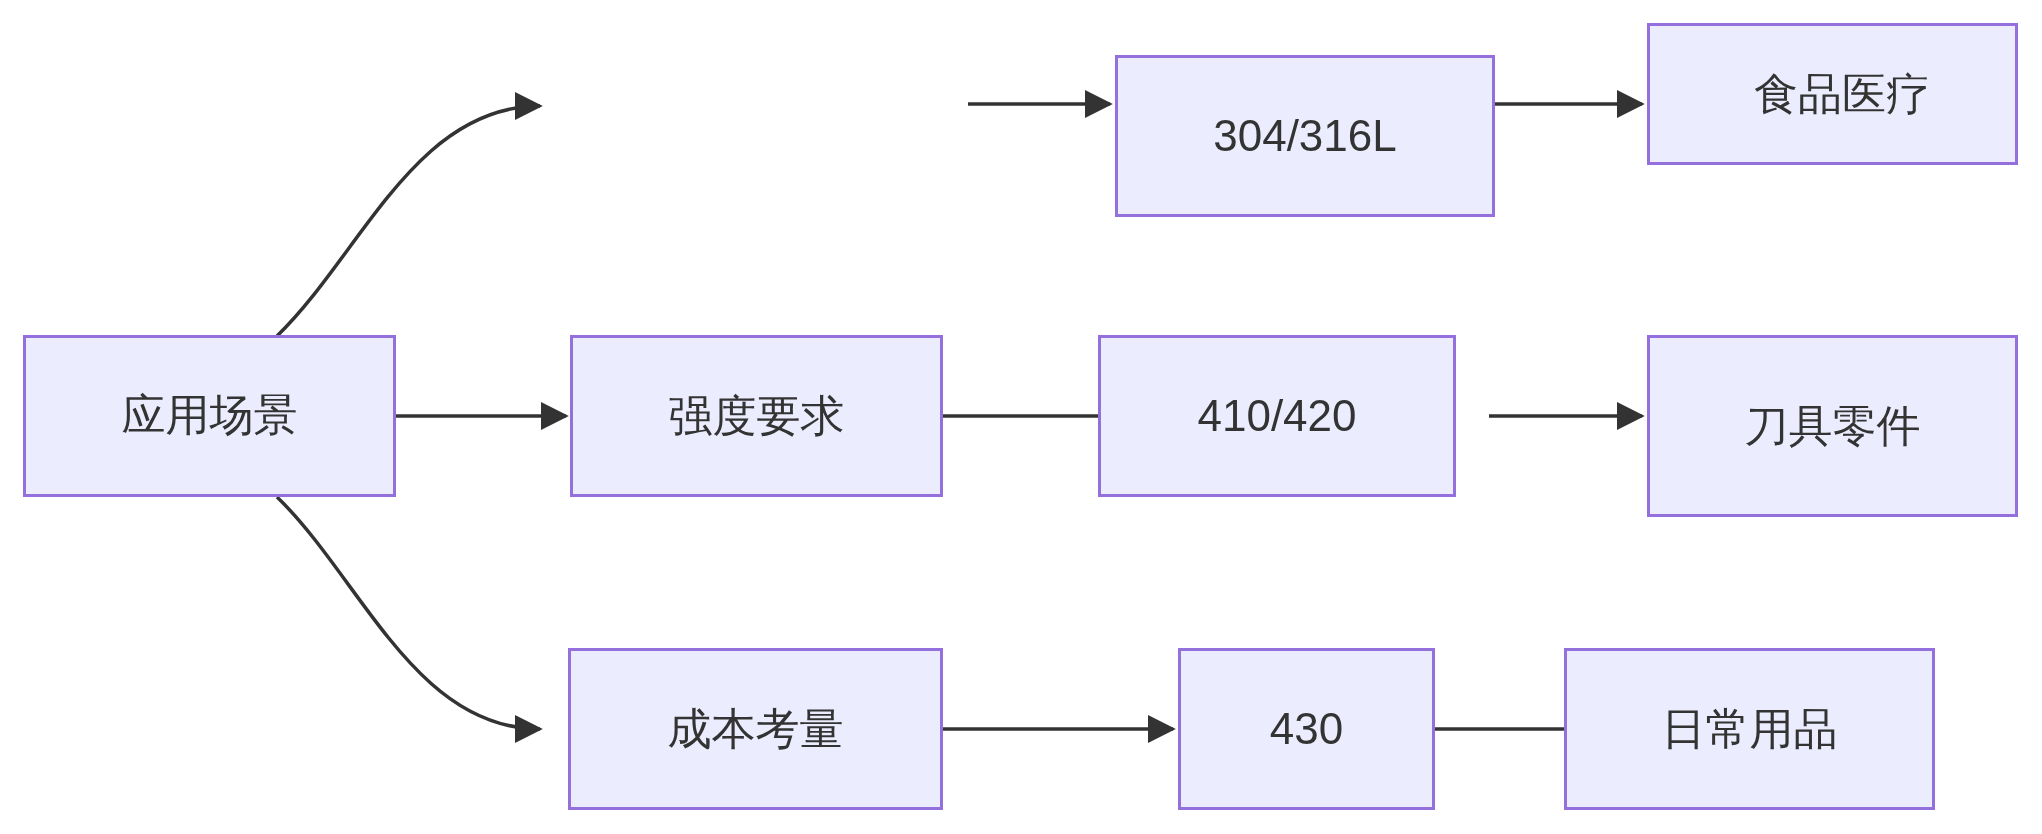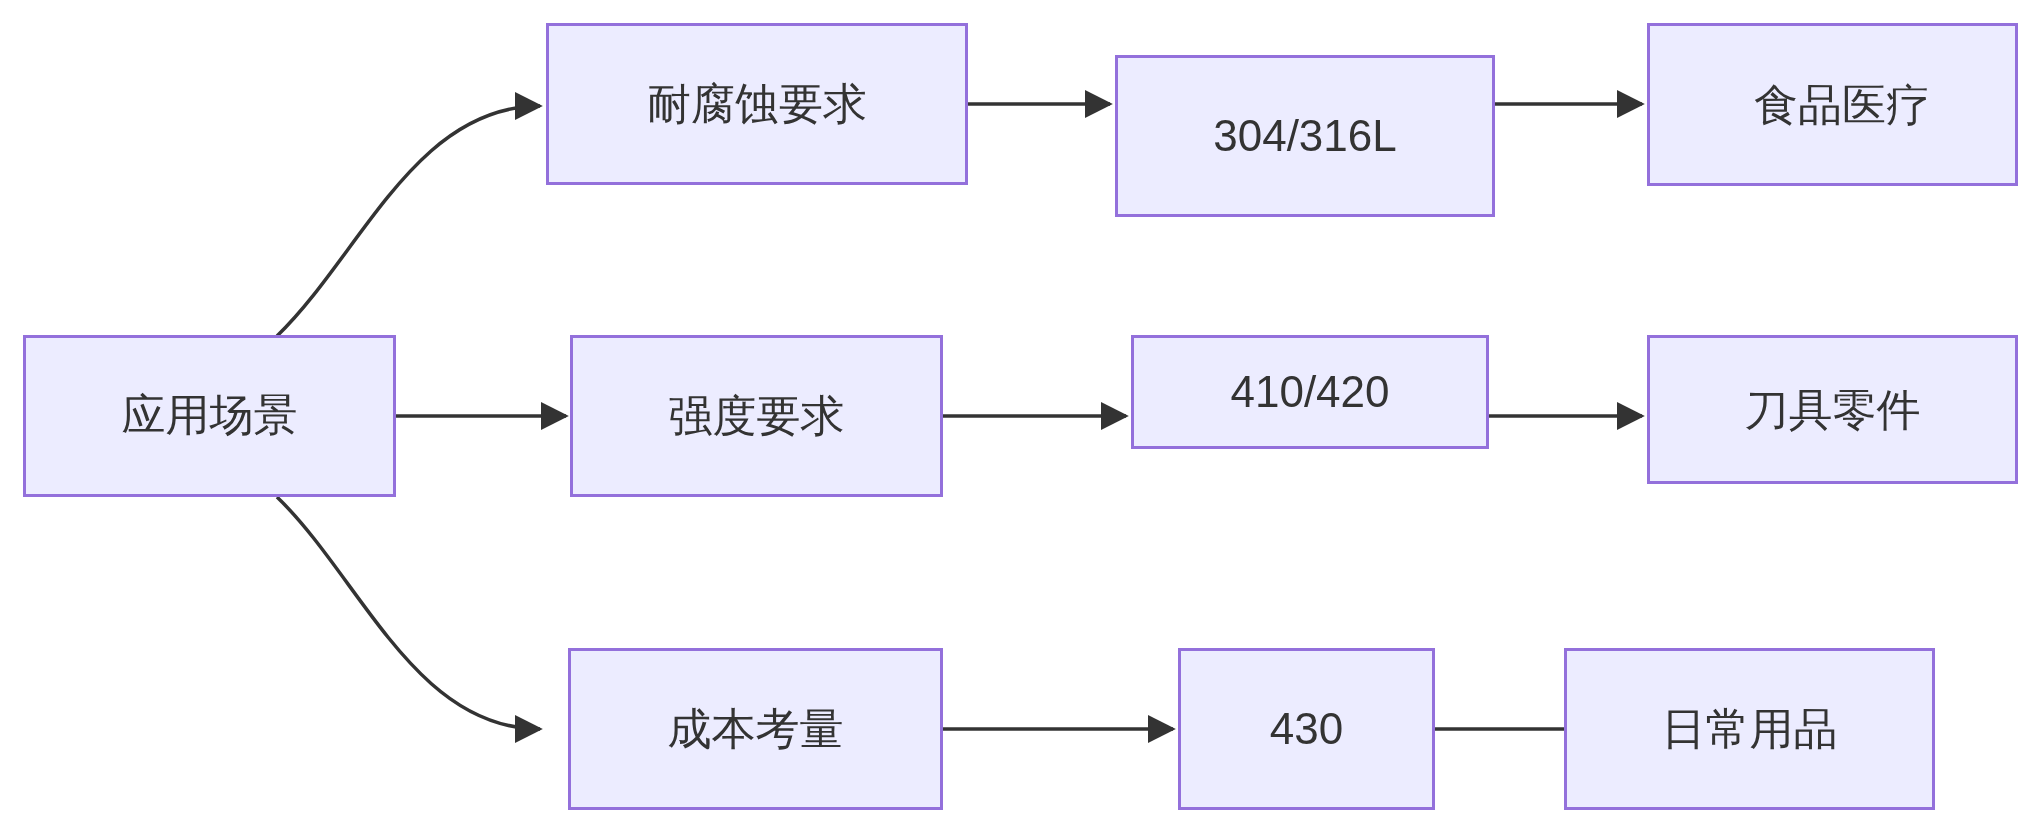--- a/index.html
+++ b/index.html
@@ -34,24 +34,24 @@
     display: flex;
     align-items: center;
     justify-content: center;
     text-align: center;
     white-space: nowrap;
   }
   
   .n-root  { left:  23px; top: 335px; width: 373px; height: 162px; font-family: Liberation Serif, serif; }
   .n-c1    { left: 546px; top:  23px; width: 422px; height: 162px; }
   .n-g1    { left:1115px; top:  23px; width: 380px; height: 162px; margin-top: 32px; }
-  .n-a1    { left:1647px; top:  23px; width: 371px; height: 163px; padding-left: 19px; }
+  .n-a1    { left:1647px; top:  23px; width: 371px; height: 142px; padding-left: 19px; }
   .n-c2    { left: 570px; top: 335px; width: 373px; height: 162px; }
-  .n-g2    { left:1131px; top: 335px; width: 358px; height: 114px; }
-  .n-a2    { left:1647px; top: 335px; width: 371px; height: 149px; }
+  .n-g2    { left:1098px; top: 335px; width: 358px; height: 162px; }
+  .n-a2    { left:1647px; top: 335px; width: 371px; height: 182px; }
   .n-c3    { left: 568px; top: 648px; width: 375px; height: 162px; }
   .n-g3    { left:1178px; top: 648px; width: 257px; height: 162px; text-align: center; }
   .n-a3    { left:1564px; top: 648px; width: 371px; height: 162px; }
   .edge-path {
     fill: none;
     stroke: #333333;
     stroke-width: 3.5px;
   }
 </style>
 </head>
@@ -73,23 +73,20 @@
     <path class="edge-path" d="M 943 416 L 1126 416" marker-end="url(#arrow)"></path>
     <path class="edge-path" d="M 1489 416 L 1642 416" marker-end="url(#arrow)"></path>
     <path class="edge-path" d="M 943 729 L 1173 729" marker-end="url(#arrow)"></path>
     <path class="edge-path" d="M 1435 729 L 1642 729" marker-end="url(#arrow)"></path>
   </svg>
 
   <div class="node n-root">
     <span>应用场景</span>
   </div>
 
-  <div class="node n-c1">
-    <span>耐腐蚀要求</span>
-  </div>
   <div class="node n-g1">
     <span>304/316L</span>
   </div>
   <div class="node n-a1">
     <span>食品医疗</span>
   </div>
 
   <div class="node n-c2">
     <span>强度要求</span>
   </div>

